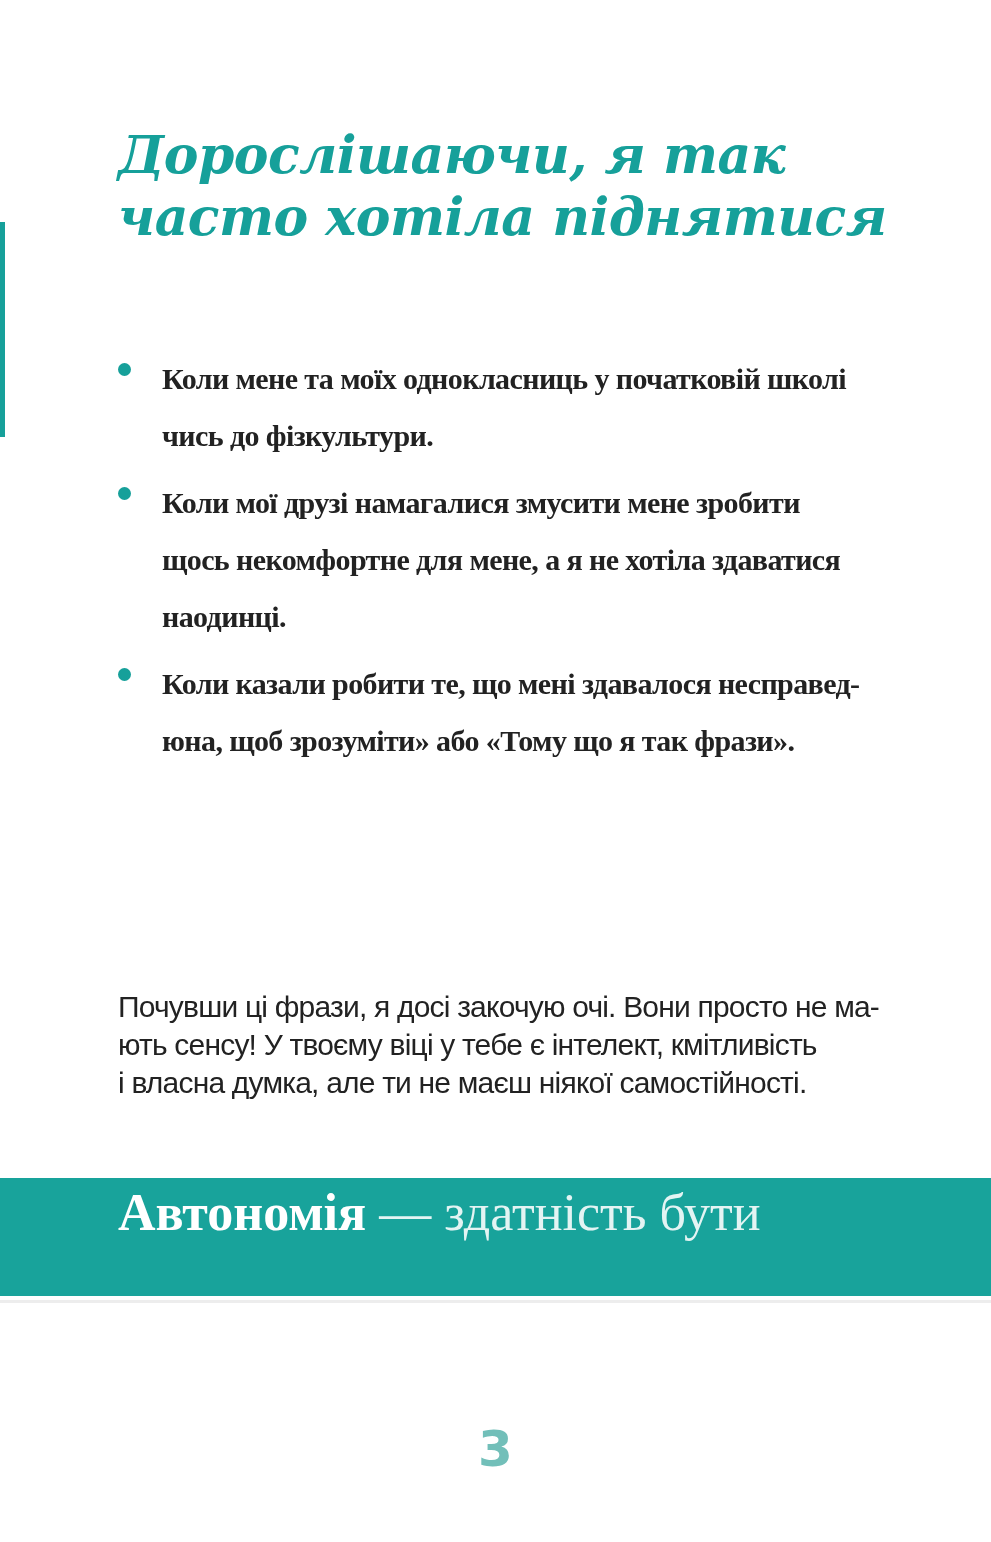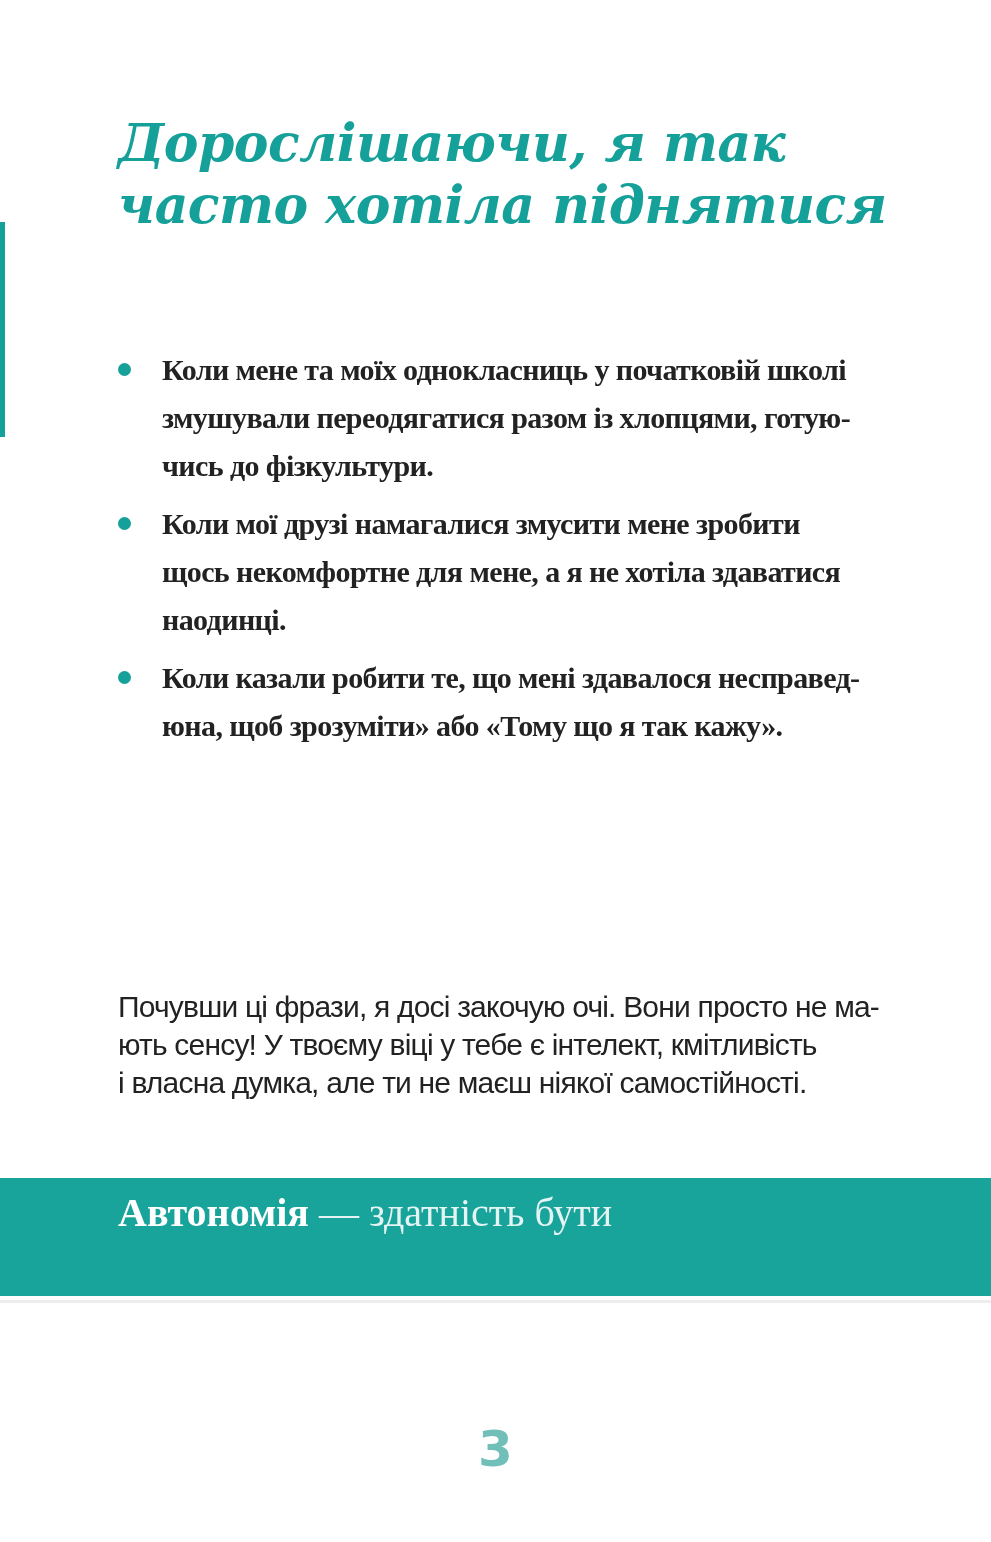--- a/index.html
+++ b/index.html
@@ -19,21 +19,21 @@
     position: absolute;
     left: 0;
     top: 222px;
     width: 5px;
     height: 215px;
     background: #16A09A;
   }
   .heading {
     position: absolute;
     left: 118px;
-    top: 112px;
+    top: 124px;
     color: #16A09A;
     font-family: "DejaVu Serif", serif;
     font-weight: bold;
     font-style: italic;
     font-size: 52px;
     line-height: 62px;
     letter-spacing: -0.5px;
     white-space: nowrap;
   }
   .bullet-list {
@@ -59,20 +59,21 @@
   .bullet-text {
     color: #222222;
     font-family: "Liberation Serif", serif;
     font-weight: bold;
     font-size: 30px;
     line-height: 48px;
     letter-spacing: -0.6px;
   }
   .bullet-text div {
     white-space: nowrap;
+    margin-top: 9px;
   }
   .paragraph {
     position: absolute;
     left: 118px;
     top: 988px;
     color: #222222;
     font-family: Liberation Sans, sans-serif;
     font-size: 30px;
     line-height: 38px;
     letter-spacing: -0.8px;
@@ -84,21 +85,21 @@
     position: absolute;
     left: 0;
     top: 1178px;
     width: 991px;
     height: 118px;
     background: #18A39B;
     box-sizing: border-box;
     padding: 8px 0 0 118px;
     color: #ffffff;
     font-family: "Liberation Serif", serif;
-    font-size: 40px;
+    font-size: 52px;
     line-height: 53px;
   }
   .def-line { white-space: nowrap; }
   .def-term { font-weight: bold; color: #ffffff; }
   .def-rest, .def-light { font-weight: normal; color: rgba(255,255,255,0.88); }
   .banner-artifact-line {
     position: absolute;
     left: 0;
     top: 1300px;
     width: 991px;
@@ -129,40 +130,39 @@
     <div>Дорослішаючи, я так</div>
     <div>часто хотіла піднятися</div>
   </div>
 
   <div class="bullet-list">
 
     <div class="bullet-item">
       <span class="bullet-dot"></span>
       <div class="bullet-text">
         <div>Коли мене та моїх однокласниць у початковій школі</div>
-        <div>змушували переодягатися разом із хлопцями, готую-</div>
         <div>чись до фізкультури.</div>
       </div>
     </div>
 
 
     <div class="bullet-item">
       <span class="bullet-dot"></span>
       <div class="bullet-text">
         <div>Коли мої друзі намагалися змусити мене зробити</div>
         <div>щось некомфортне для мене, а я не хотіла здаватися</div>
         <div>наодинці.</div>
       </div>
     </div>
 
     <div class="bullet-item">
       <span class="bullet-dot"></span>
       <div class="bullet-text">
         <div>Коли казали робити те, що мені здавалося несправед-</div>
-        <div>юна, щоб зрозуміти» або «Тому що я так кажу».</div>
+        <div>юна, щоб зрозуміти» або «Тому що я так фрази».</div>
       </div>
     </div>
 
   </div>
 
   <div class="paragraph">
     <div>Почувши ці фрази, я досі закочую очі. Вони просто не ма-</div>
     <div>ють сенсу! У твоєму віці у тебе є інтелект, кмітливість</div>
     <div>і власна думка, але ти не маєш ніякої самостійності.</div>
   </div>

